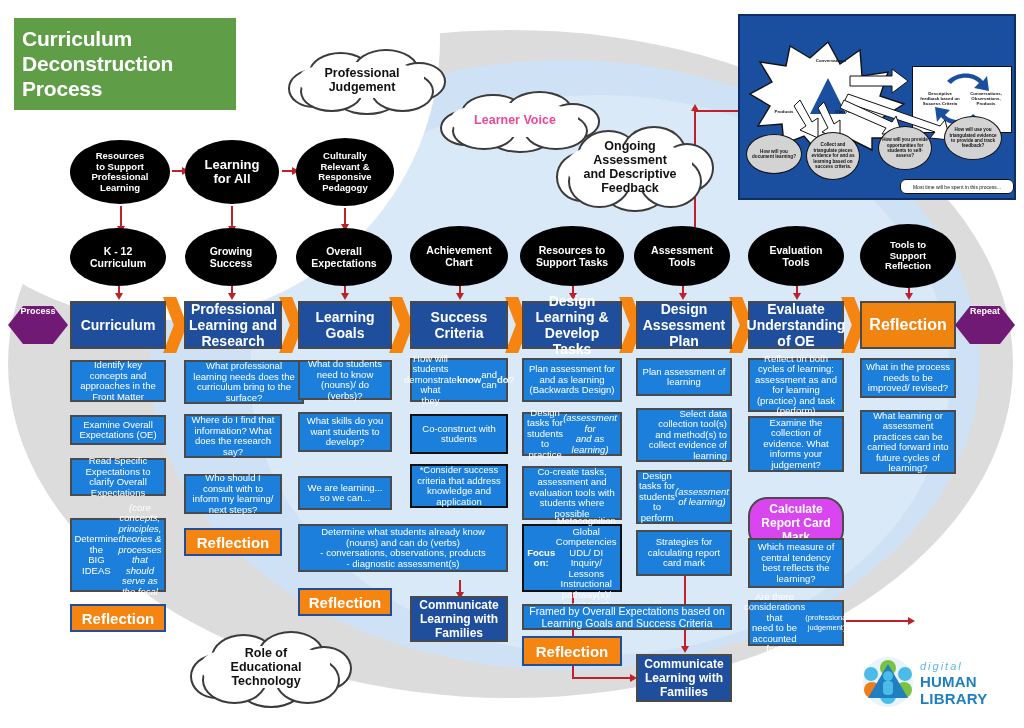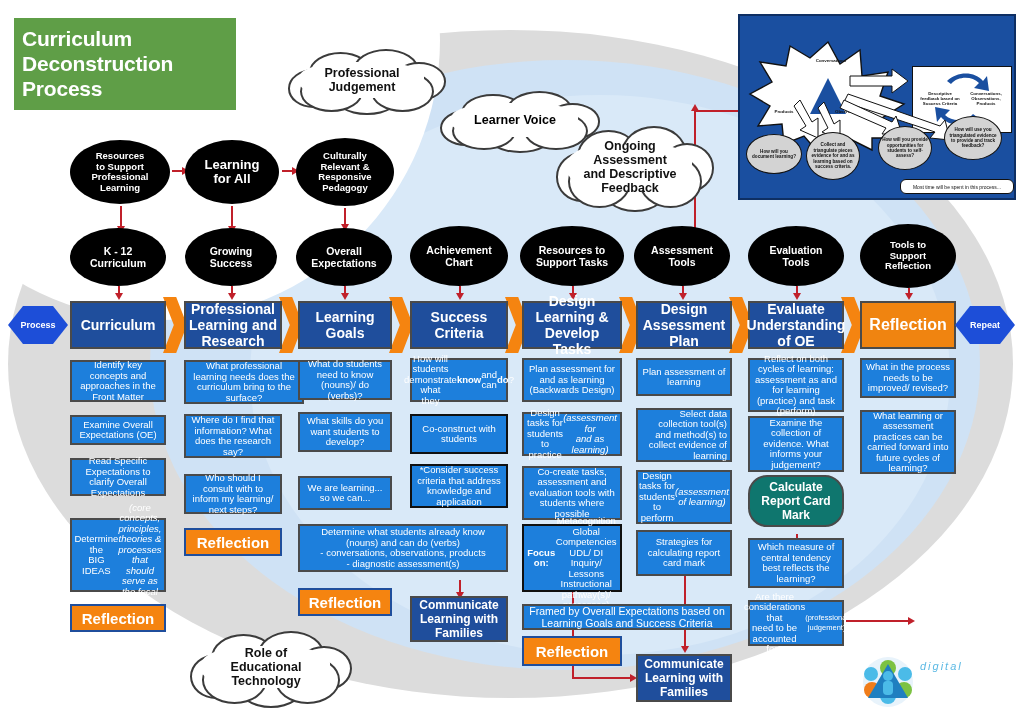--- a/index.html
+++ b/index.html
@@ -37,22 +37,22 @@
   .box.refl{background:#f58410;font-size:15px;font-weight:bold;line-height:17px;border-color:#1f4e9c;}
   .box.navy{background:#1f4e9c;font-weight:bold;font-size:12px;line-height:14px;}
   .box b{font-weight:bold;}
   .box i{font-style:italic;}
 
   
   .chev{position:absolute;width:24px;height:56px;background:#f58410;z-index:4;
         clip-path:polygon(0 0,55% 0,100% 50%,55% 100%,0 100%,45% 50%);}
 
   
-  .hex{position:absolute;background:#1d4ed8;color:#fff;font-size:9px;font-weight:bold;
-       display:flex;align-items:center;justify-content:center;z-index:6;
+  .hex{position:absolute;background:#701a75;color:#fff;font-size:9px;font-weight:bold;
+       display:flex;justify-content:center;z-index:6;
        clip-path:polygon(25% 0,75% 0,100% 50%,75% 100%,25% 100%,0 50%);}
 
   
   .vline{position:absolute;background:#c0202a;width:2px;z-index:3;}
   .hline{position:absolute;background:#c0202a;height:2px;z-index:3;}
   .arrdown{position:absolute;width:0;height:0;border-left:4.5px solid transparent;
         border-right:4.5px solid transparent;border-top:7px solid #c0202a;z-index:3;}
   .arrright{position:absolute;width:0;height:0;border-top:4.5px solid transparent;
         border-bottom:4.5px solid transparent;border-left:7px solid #c0202a;z-index:3;}
   .arrup{position:absolute;width:0;height:0;border-left:4.5px solid transparent;
@@ -103,21 +103,21 @@
       </div>
       <div style="position:absolute;left:440px;top:94px;width:150px;height:52px;z-index:6;">
         <div style="position:absolute;left:0px;top:15.6px;width:48px;height:32.24px;background:#fff;border:2px solid #3b3b3b;border-radius:50%;"></div>
         <div style="position:absolute;left:21.000000000000004px;top:0px;width:60px;height:34.32px;background:#fff;border:2px solid #3b3b3b;border-radius:50%;"></div>
         <div style="position:absolute;left:66px;top:-2.6px;width:63px;height:36.4px;background:#fff;border:2px solid #3b3b3b;border-radius:50%;"></div>
         <div style="position:absolute;left:105px;top:9.36px;width:51.00000000000001px;height:32.24px;background:#fff;border:2px solid #3b3b3b;border-radius:50%;"></div>
         <div style="position:absolute;left:45px;top:19.76px;width:66px;height:35.36px;background:#fff;border:2px solid #3b3b3b;border-radius:50%;"></div>
         <div style="position:absolute;left:12px;top:17.68px;width:60px;height:34.32px;background:#fff;border:2px solid #3b3b3b;border-radius:50%;"></div>
         <div style="position:absolute;left:84.00000000000001px;top:17.68px;width:60px;height:34.32px;background:#fff;border:2px solid #3b3b3b;border-radius:50%;"></div>
         <div style="position:absolute;left:8%;top:18%;width:84%;height:64%;background:#fff;border-radius:40%;"></div>
-        <div style="position:absolute;left:0;top:0;width:100%;height:100%;display:flex;align-items:center;justify-content:center;text-align:right;font-weight:bold;font-size:12.5px;line-height:14px;color:#000000;">Learner Voice</div>
+        <div style="position:absolute;left:0;top:0;width:100%;height:100%;display:flex;align-items:center;justify-content:center;text-align:right;font-weight:bold;font-size:12.5px;line-height:14px;color:#ec4899;">Learner Voice</div>
       </div>
       <div style="position:absolute;left:556px;top:130px;width:148px;height:74px;z-index:6;">
         <div style="position:absolute;left:0px;top:22.2px;width:47.36px;height:45.88px;background:#fff;border:2px solid #3b3b3b;border-radius:50%;"></div>
         <div style="position:absolute;left:20.720000000000002px;top:0px;width:59.2px;height:48.84px;background:#fff;border:2px solid #3b3b3b;border-radius:50%;"></div>
         <div style="position:absolute;left:65.12px;top:-3.7px;width:62.16px;height:51.8px;background:#fff;border:2px solid #3b3b3b;border-radius:50%;"></div>
         <div style="position:absolute;left:103.6px;top:13.32px;width:50.32px;height:45.88px;background:#fff;border:2px solid #3b3b3b;border-radius:50%;"></div>
         <div style="position:absolute;left:44.4px;top:28.12px;width:65.12px;height:50.32px;background:#fff;border:2px solid #3b3b3b;border-radius:50%;"></div>
         <div style="position:absolute;left:11.84px;top:25.16px;width:59.2px;height:48.84px;background:#fff;border:2px solid #3b3b3b;border-radius:50%;"></div>
         <div style="position:absolute;left:82.88000000000001px;top:25.16px;width:59.2px;height:48.84px;background:#fff;border:2px solid #3b3b3b;border-radius:50%;"></div>
         <div style="position:absolute;left:8%;top:18%;width:84%;height:64%;background:#fff;border-radius:40%;"></div>
@@ -211,21 +211,21 @@
       <div class="chev" style="left:729px;top:297px;"></div>
       <div class="box" style="left:636px;top:358px;width:96px;height:38px;">Plan assessment of learning</div>
       <div class="box" style="left:636px;top:408px;width:96px;height:54px;text-align:right;">Select data collection tool(s) and method(s) to collect evidence of learning</div>
       <div class="box" style="left:636px;top:470px;width:96px;height:54px;">Design tasks for<br>students to perform<br><i>(assessment<br>of learning)</i></div>
       <div class="box" style="left:636px;top:530px;width:96px;height:46px;">Strategies for calculating report card mark</div>
       <div class="box navy" style="left:636px;top:654px;width:96px;height:48px;height:48px;left:636px;top:654px;width:96px;height:48px;">Communicate Learning with Families</div>
       <div class="hdr" style="left:748px;top:301px;width:96px;height:48px;">Evaluate Understanding of OE</div>
       <div class="chev" style="left:841px;top:297px;"></div>
       <div class="box" style="left:748px;top:358px;width:96px;height:54px;">Reflect on both cycles of learning: assessment as and for learning (practice) and task (perform)</div>
       <div class="box" style="left:748px;top:416px;width:96px;height:56px;">Examine the collection of evidence. What informs your judgement?</div>
-      <div class="box navy" style="left:748px;top:475px;width:96px;height:52px;background:#0f766e;font-weight:bold;font-size:12px;line-height:14px;border-radius:19px;">Calculate Report Card Mark</div>
+      <div class="box navy" style="left:748px;top:497px;width:96px;height:52px;background:#d946ef;font-weight:bold;font-size:12px;line-height:14px;border-radius:19px;">Calculate Report Card Mark</div>
       <div class="box" style="left:748px;top:538px;width:96px;height:50px;">Which measure of central tendency best reflects the learning?</div>
       <div class="box" style="left:748px;top:600px;width:96px;height:46px;">Are there<br>considerations that<br>need to be accounted<br>for?<br><span style="font-size:7.5px">(professional judgement)</span></div>
       <div class="hdr orange" style="left:860px;top:301px;width:96px;height:48px;font-size:16px;">Reflection</div>
       <div class="box" style="left:860px;top:358px;width:96px;height:40px;">What in the process needs to be improved/ revised?</div>
       <div class="box" style="left:860px;top:410px;width:96px;height:64px;">What learning or assessment practices can be carried forward into future cycles of learning?</div>
       <div class="box" style="left:522px;top:604px;width:210px;height:26px;font-size:10.5px;line-height:12px;">Framed by Overall Expectations based on Learning Goals and Success Criteria</div>
       <div class="vline" style="left:572px;top:592px;height:12px;"></div>
       <div class="vline" style="left:684px;top:576px;height:28px;"></div>
       <div class="vline" style="left:572px;top:630px;height:8px;"></div>
       <div class="vline" style="left:684px;top:630px;height:18px;"></div>
@@ -293,15 +293,16 @@
       <circle cx="10" cy="34" r="8" fill="#f07d1a"></circle>
       <circle cx="42" cy="34" r="8" fill="#7cc242"></circle>
       <circle cx="26" cy="40" r="8" fill="#4bbbe8"></circle>
       <circle cx="9" cy="18" r="7" fill="#4bbbe8"></circle>
       <circle cx="43" cy="18" r="7" fill="#4bbbe8"></circle>
       <polygon points="26,8 46,42 6,42" fill="#1f7fc0"></polygon>
       <circle cx="26" cy="20" r="5" fill="#4bbbe8"></circle>
       <rect x="21" y="25" width="10" height="14" rx="4" fill="#4bbbe8"></rect>
     </svg>
     <div id="logoText1">digital</div>
+    <div id="logoText2">HUMAN LIBRARY</div>
   </div>
 
 </div>
 
 </body></html>

